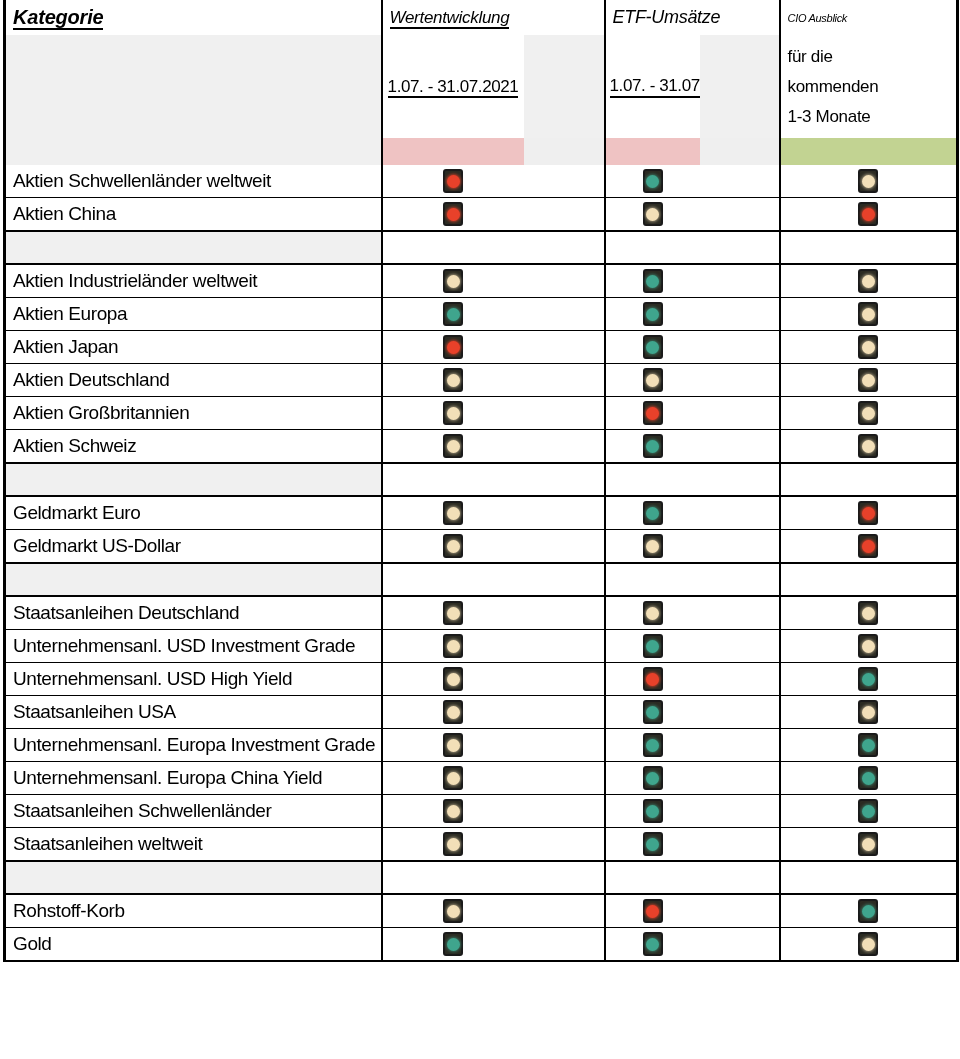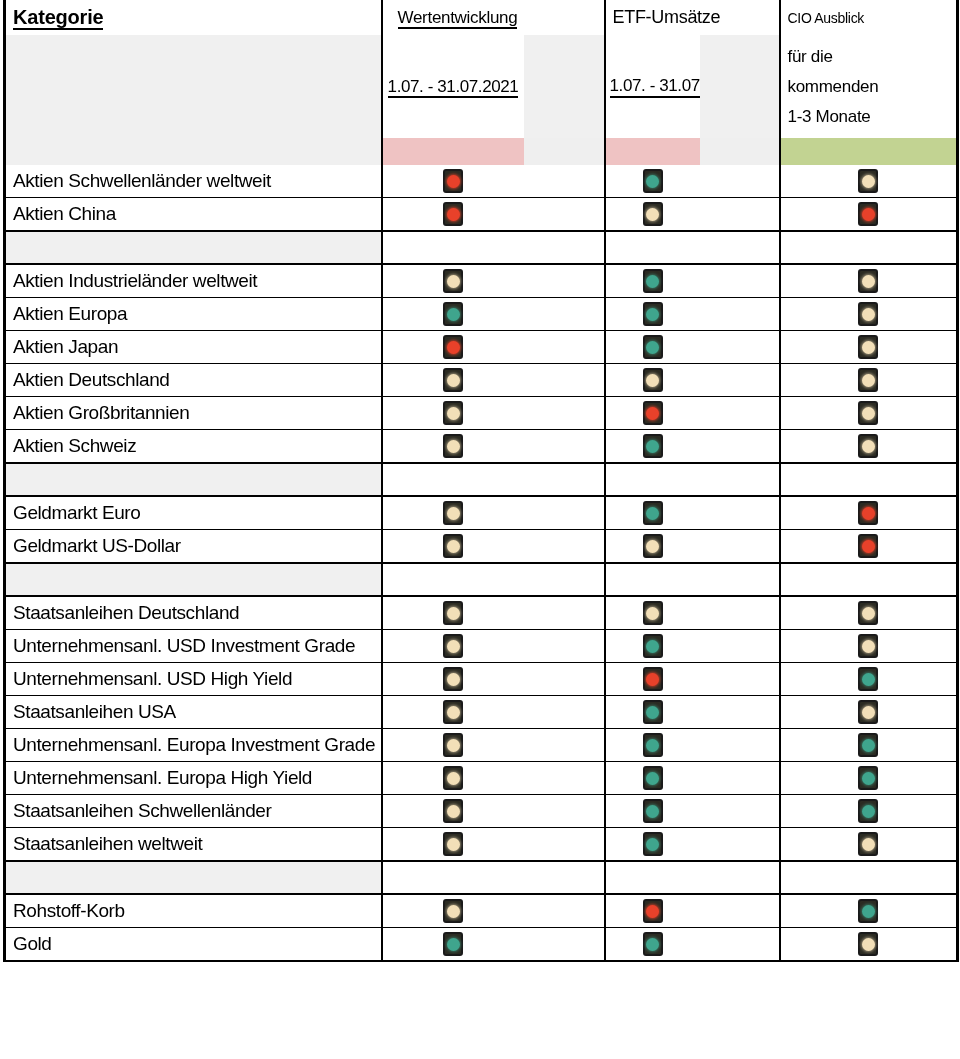--- a/index.html
+++ b/index.html
@@ -41,46 +41,47 @@
   col.c-ea    { width: 95px;  }
   col.c-eb    { width: 80px;  }
   col.c-cio   { width: 178px; }
 
   
   .hdr-top td {
     border-top: 3px solid #000;
     border-bottom: 2px solid #000;
     height: 35px;
     background: #ffffff;
+    font-style: italic;
   }
   .hdr-top td.lbl {
     border-left: 3px solid #000;
     border-right: 2px solid #000;
     font-size: 20px;
     font-weight: bold;
     padding-left: 7px;
     letter-spacing: -0.2px;
   }
   .hdr-top td.lbl span { border-bottom: 2px solid #000; }
   .hdr-top td.h-wert {
     border-right: 2px solid #000;
     font-size: 17px;
-    padding-left: 15px;
+    padding-left: 7px;
     letter-spacing: -0.3px;
   }
   .hdr-top td.h-wert span { border-bottom: 2px solid #000; }
   .hdr-top td.h-etf {
     border-right: 2px solid #000;
     font-size: 18px;
     padding-left: 7px;
     letter-spacing: -0.3px;
   }
   .hdr-top td.h-cio {
     border-right: 3px solid #000;
-    font-size: 14px;
+    font-size: 11px;
     padding-left: 7px;
     letter-spacing: -0.3px;
   }
 
   .hdr-sub td {
     height: 103px;
     border-bottom: 3px solid #000;
     background: #ffffff;
     vertical-align: middle;
   }
@@ -356,21 +357,21 @@
         </tr>
         <tr class="drow">
           <td class="cat">Unternehmensanl. Europa Investment Grade</td>
           <td class="lcell "><span class="sig yellow"></span></td>
           <td class="sepr"></td>
           <td class="lcell "><span class="sig green"></span></td>
           <td class="sepr"></td>
           <td class="lcell cioend"><span class="sig green"></span></td>
         </tr>
         <tr class="drow">
-          <td class="cat">Unternehmensanl. Europa High Yield</td>
+          <td class="cat">Unternehmensanl. Europa China Yield</td>
           <td class="lcell "><span class="sig yellow"></span></td>
           <td class="sepr"></td>
           <td class="lcell "><span class="sig green"></span></td>
           <td class="sepr"></td>
           <td class="lcell cioend"><span class="sig green"></span></td>
         </tr>
         <tr class="drow">
           <td class="cat">Staatsanleihen Schwellenländer</td>
           <td class="lcell "><span class="sig yellow"></span></td>
           <td class="sepr"></td>

